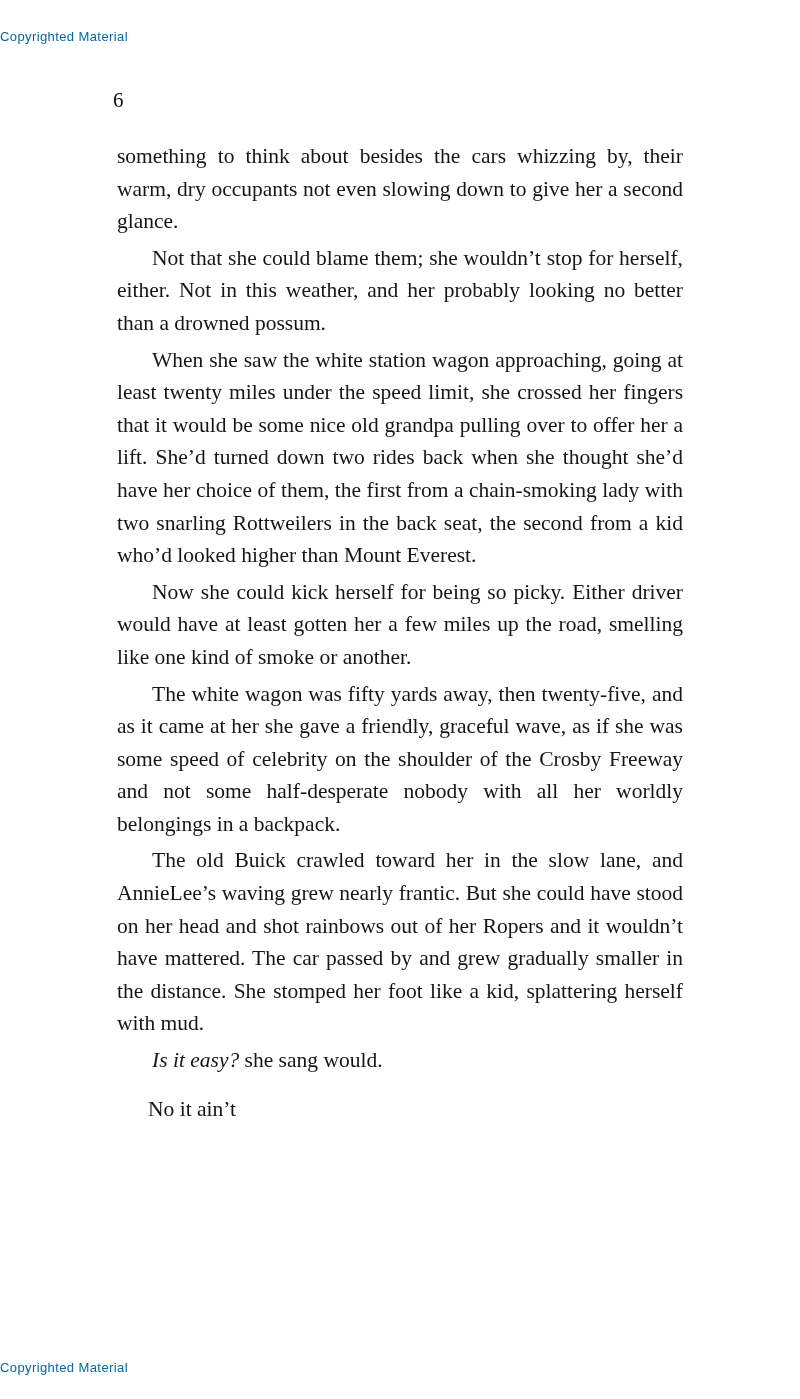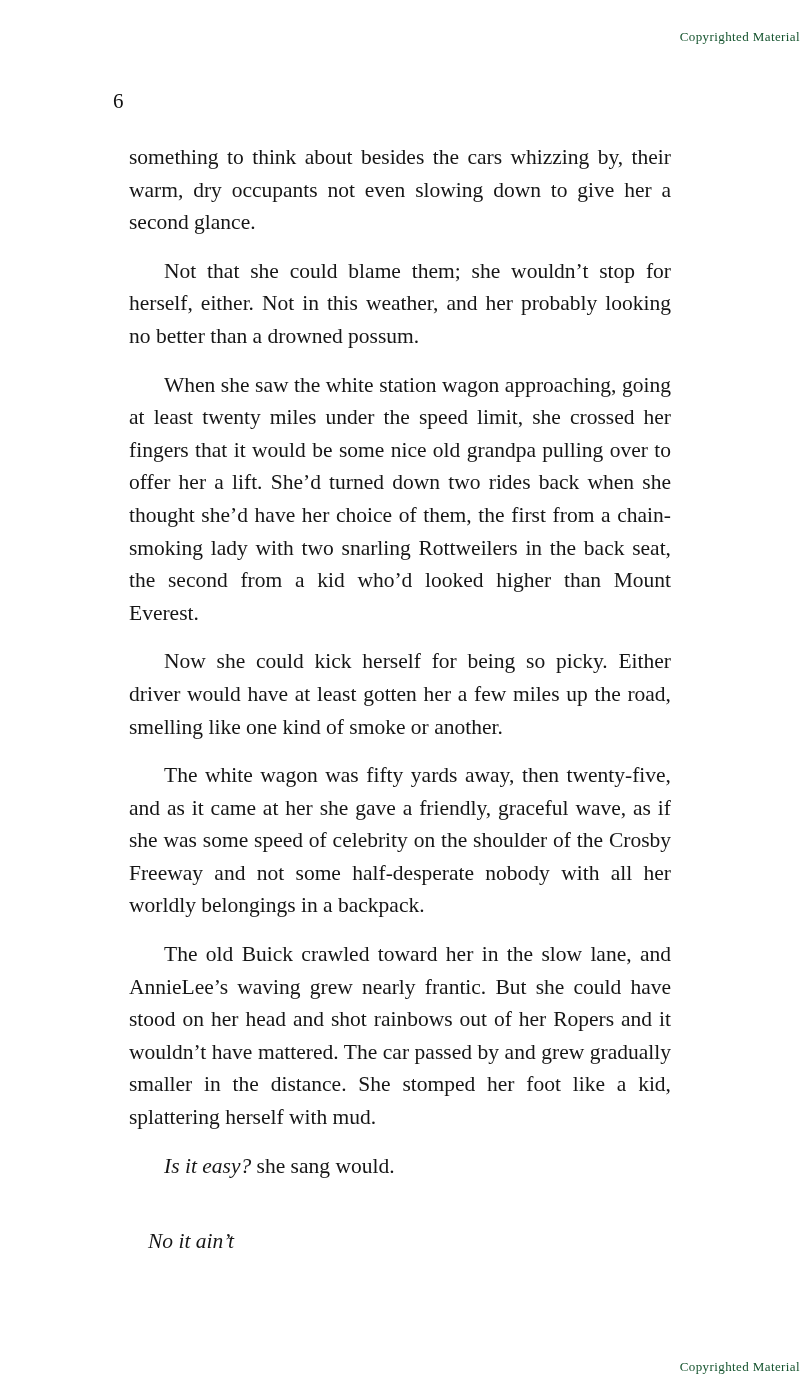--- a/index.html
+++ b/index.html
@@ -10,25 +10,25 @@
     position: relative;
     width: 800px;
     height: 1399px;
     margin: 0 auto;
     background: #ffffff;
     color: #161616;
     overflow: hidden;
   }
 
   .notice {
-    font-family: Liberation Serif, serif;
+    font-family: Liberation Sans, sans-serif;
     font-size: 13px;
     letter-spacing: 0.4px;
-    color: #14532d;
-    text-align: right;
+    color: #0369a1;
+    text-align: left;
   }
   .notice.top { padding-top: 29px; }
   .notice.bottom {
     position: absolute;
     left: 0; right: 0;
     bottom: 24px;
   }
 
   .running-header {
     margin: 44px 113px 0 113px;
@@ -48,28 +48,27 @@
     font-size: 20px;
   }
 
   .body-text {
     margin: 27px 113px 0 113px;
     font-size: 21.5px;
     line-height: 32.6px;
     text-align: justify;
     color: #161616;
   }
-  .body-text p { margin: 16px; }
+  .body-text p { margin: 4px; }
   .body-text p.indent { text-indent: 35px; }
   .body-text em { }
 
   .verse {
-    margin-top: 43px;
+    margin-top: 16px;
     margin-left: 35px;
-    font-style: italic;
     text-align: left;
   }
 </style>
 </head>
 <body>
 
 <div class="page">
 
   <div class="notice top">Copyrighted Material</div>
 

